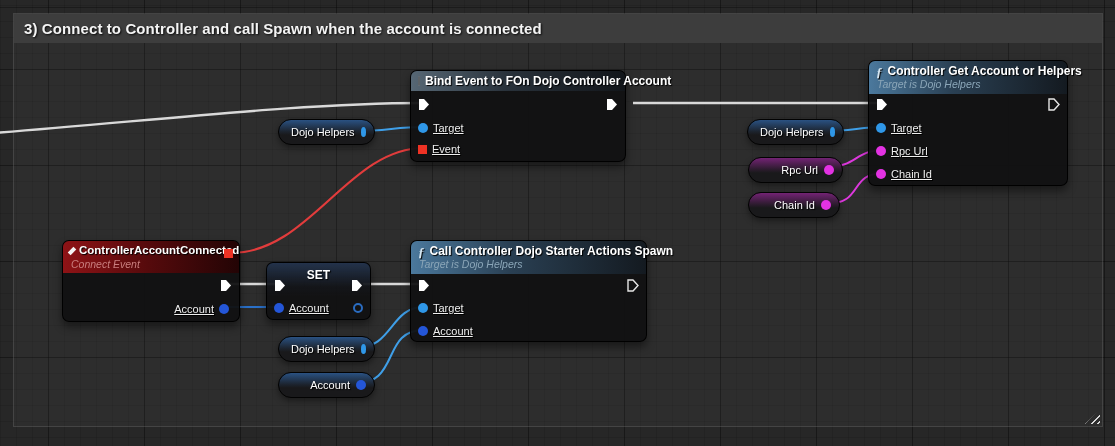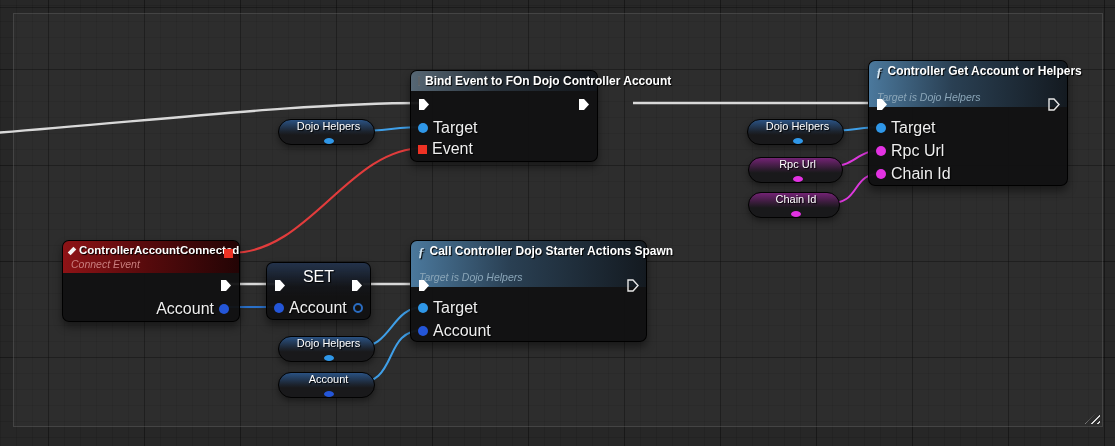--- a/index.html
+++ b/index.html
@@ -42,70 +42,73 @@
     color:#e8e8e8;font-size:11px;
   }
   .node-header{
     border-radius:6px 6px 0 0;padding:3px 8px 3px 7px;line-height:1.2;
   }
   .hdr-fn{background:linear-gradient(90deg, rgba(78,126,164,0.95) 0%, rgba(45,70,92,0.88) 42%, rgba(20,27,34,0.88) 100%);}
   .hdr-bind{background:linear-gradient(90deg, rgba(96,115,130,0.88) 0%, rgba(44,54,64,0.88) 45%, rgba(18,22,27,0.88) 100%);}
   .hdr-event{background:linear-gradient(90deg, #8e1316 0%, #560a0c 48%, #230405 100%);}
   .node-title{display:flex;align-items:center;gap:5px;font-size:12px;font-weight:bold;color:#fff;text-shadow:1px 1px 1px #000;white-space:nowrap;}
   .node-subtitle{font-style:italic;font-size:10.5px;margin-left:1px;white-space:nowrap;}
-  .sub-fn{color:#8ba6b8;margin-top:13px;}
+  .sub-fn{color:#8ba6b8;}
   .sub-event{color:#c97e7e;}
   .f-icon{font-family:"Liberation Serif",serif;font-style:italic;font-weight:bold;color:#d5e6f2;font-size:13px;line-height:1;}
   .bind-icon{width:11px;height:10px;background:#b4bac0;border:1px solid #5c6267;border-radius:2px;box-sizing:border-box;display:inline-block;}
   .diamond-icon{width:8px;height:8px;border:2px solid #f3f3f3;transform:rotate(45deg);display:inline-block;box-sizing:border-box;background:rgba(190,40,40,0.35);}
   .pin-row{position:absolute;display:flex;align-items:center;gap:5px;height:14px;white-space:nowrap;}
   .pin-row.left{left:7px;}
   .pin-row.right{right:7px;flex-direction:row;}
-  .pin-label{font-size:16px;color:#eee;text-shadow:1px 1px 1px #000;}
+  .pin-label{font-size:11px;color:#eee;text-shadow:1px 1px 1px #000;text-decoration:underline;}
   .pin-circle{width:10px;height:10px;border-radius:50%;display:inline-block;box-sizing:border-box;}
   .pin-circle.hollow{background:transparent !important;border:2px solid #2a6cc0;}
   .pin-square{width:9px;height:9px;display:inline-block;}
   .exec-pin svg{display:block;}
   .set-node{background:linear-gradient(180deg, rgba(64,104,166,0.38) 0%, rgba(30,45,70,0.12) 42%, rgba(0,0,0,0) 60%), rgba(17,17,18,0.95);}
-  .set-title{position:absolute;top:5px;left:0;right:0;text-align:center;font-weight:normal;font-size:16px;color:#fff;text-shadow:1px 1px 1px #000;}
+  .set-title{position:absolute;top:5px;left:0;right:0;text-align:center;font-weight:bold;font-size:12px;color:#fff;text-shadow:1px 1px 1px #000;}
   .pill{
     position:absolute;z-index:3;height:26px;box-sizing:border-box;
     border-radius:13px;border:1px solid #020202;
     display:flex;align-items:center;justify-content:flex-end;gap:6px;
     padding:0 8px 0 12px;color:#fff;font-size:11px;
     box-shadow:0 3px 6px rgba(0,0,0,0.4);
-    text-shadow:1px 1px 1px #000;white-space:nowrap;flex-direction:column;
+    text-shadow:1px 1px 1px #000;white-space:nowrap;
   }
   .pill-blue{background:linear-gradient(180deg, rgba(56,128,215,0.55) 0%, rgba(56,128,215,0.10) 48%, rgba(0,0,0,0) 62%), #19191b;}
   .pill-magenta{background:linear-gradient(180deg, rgba(205,45,205,0.50) 0%, rgba(205,45,205,0.10) 48%, rgba(0,0,0,0) 62%), #19191b;}
   .header-delegate-pin{position:absolute;right:6px;top:8px;}
 </style>
 </head>
 <body>
 
 <div class="comment">
+  <div class="comment-header">
+    <span>3) Connect to Controller and call Spawn when the account is connected</span>
+  </div>
   <div class="grip"></div>
 </div>
 
 <svg class="wires" width="1115" height="446" viewBox="0 0 1115 446">
   <path d="M -6 133 C 150 121, 300 103, 423 103" fill="none" stroke="#d9d9d9" stroke-width="2.4"></path>
   <path d="M 633 103 L 881 103" fill="none" stroke="#d9d9d9" stroke-width="2.4"></path>
   <path d="M 231 253 C 310 253, 348 148, 424 148" fill="none" stroke="#e23c3c" stroke-width="2.2"></path>
   <path d="M 357 131 C 387 131, 395 127, 424 127" fill="none" stroke="#3f9fe8" stroke-width="2"></path>
   <path d="M 825 131 C 852 131, 860 127, 884 127" fill="none" stroke="#3f9fe8" stroke-width="2"></path>
   <path d="M 826 167 C 858 167, 854 150, 884 150" fill="none" stroke="#de38de" stroke-width="2"></path>
   <path d="M 826 204 C 864 204, 848 173, 884 173" fill="none" stroke="#de38de" stroke-width="2"></path>
   <path d="M 228 284 L 282 284" fill="none" stroke="#d9d9d9" stroke-width="2.4"></path>
   <path d="M 223 307 L 282 307" fill="none" stroke="#2a70c8" stroke-width="2"></path>
   <path d="M 363 284 L 424 284" fill="none" stroke="#d9d9d9" stroke-width="2.4"></path>
   <path d="M 356 348 C 393 348, 390 307, 424 307" fill="none" stroke="#3f9fe8" stroke-width="2"></path>
   <path d="M 351 385 C 402 385, 380 330, 424 330" fill="none" stroke="#3f9fe8" stroke-width="2"></path>
 </svg>
 
-<div class="node" style="left:410px;top:70px;width:188px;height:92px;">
+<div class="node" style="left:410px;top:70px;width:216px;height:92px;">
   <div class="node-header hdr-bind">
     <div class="node-title">
       <span class="bind-icon"></span>
       <span>Bind Event to FOn Dojo Controller Account</span>
     </div>
   </div>
   <div class="pin-row left" style="top:26px;">
     <span class="exec-pin">
         <svg width="12" height="13">
           <path d="M1 1 h5 l5 5.5 l-5 5.5 H1 Z" fill="#fff"></path>

